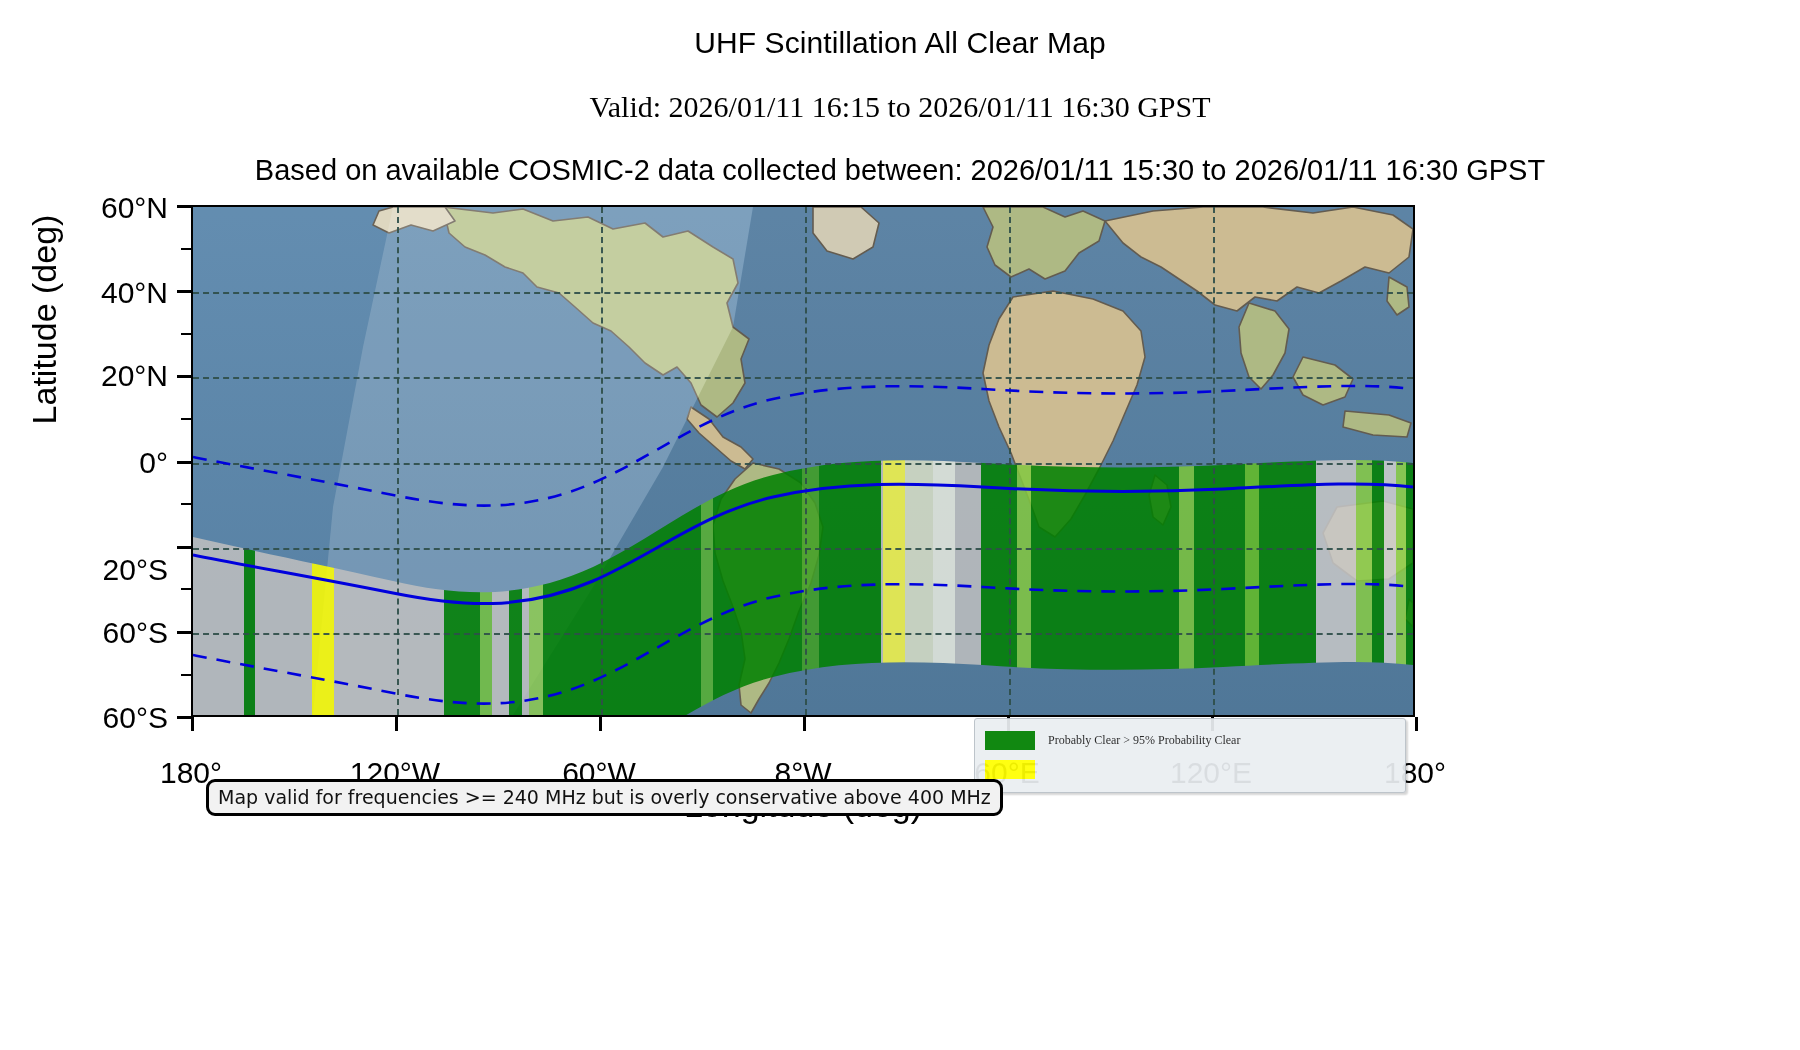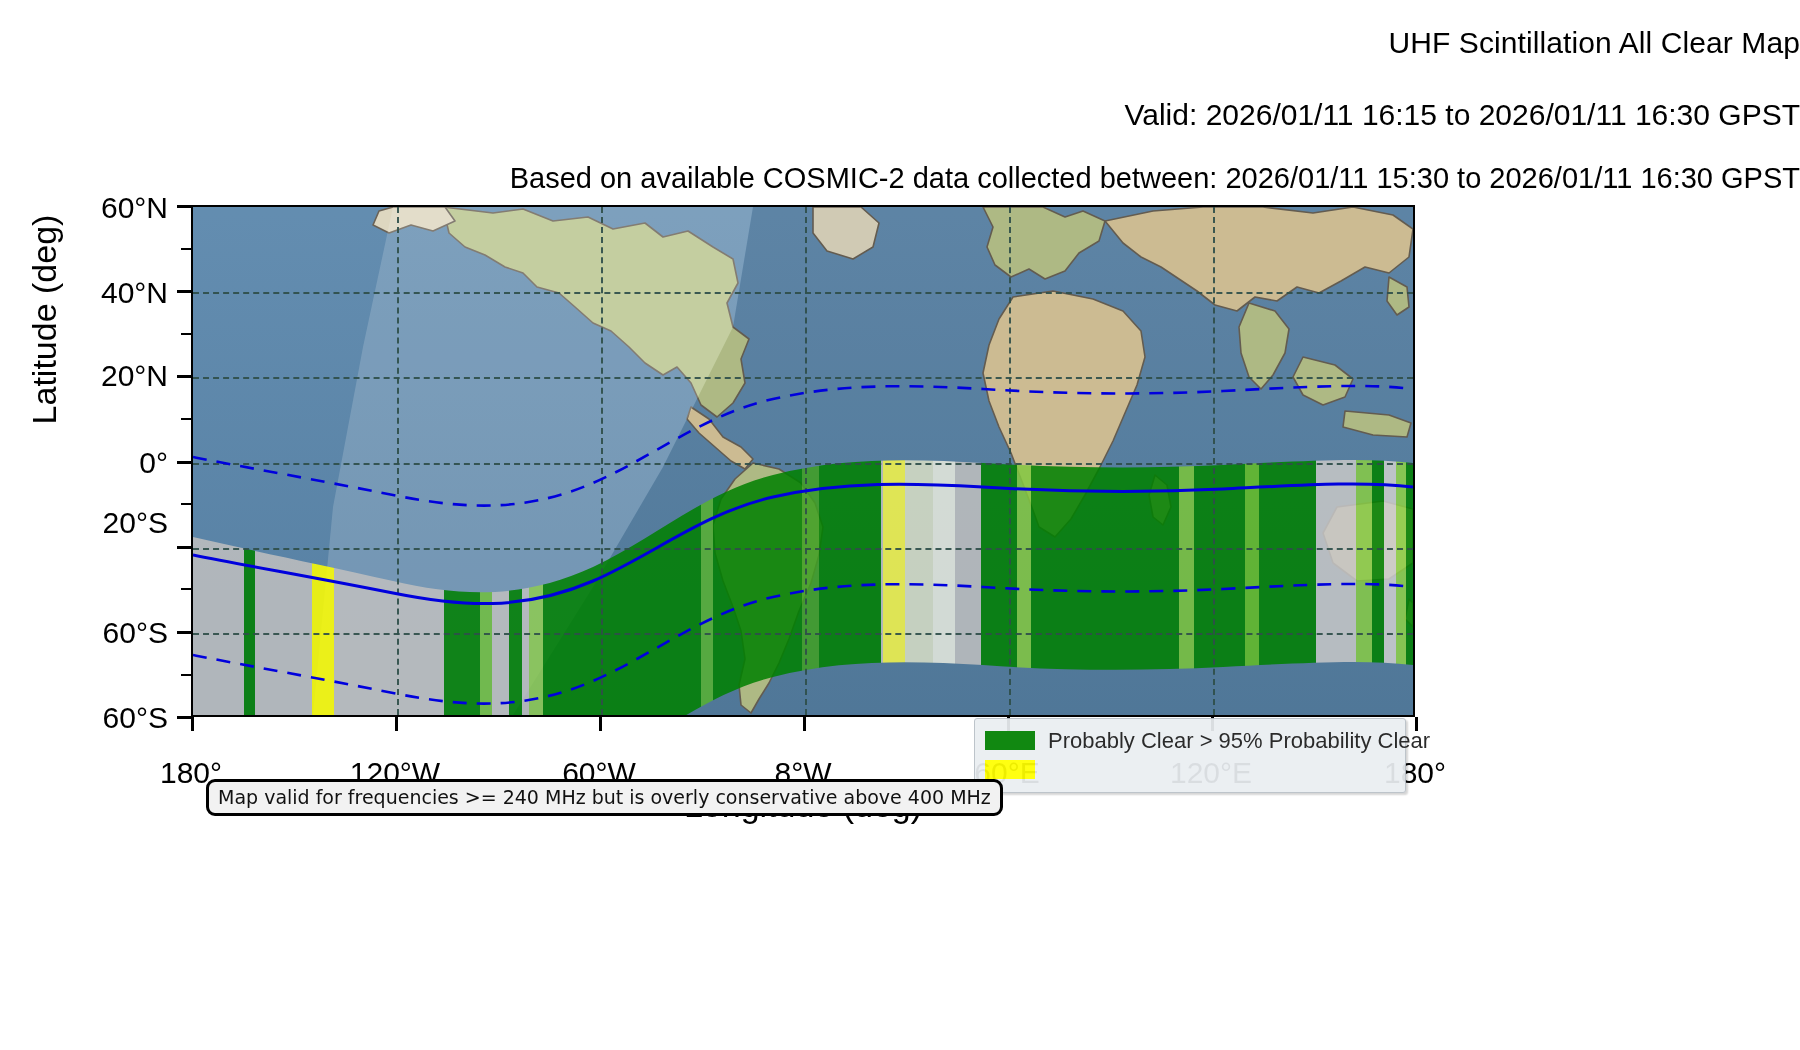--- a/index.html
+++ b/index.html
@@ -14,34 +14,34 @@
     overflow: hidden;
     position: relative;
   }
 
   
   .title-block {
     position: absolute;
     left: 0;
     top: 0;
     width: 1800px;
-    text-align: right;
+    text-align: center;
   }
   .title-main {
     font-family: "Liberation Sans", sans-serif;
     font-size: 30px;
     color: #000000;
     margin-top: 26px;
     letter-spacing: 0.1px;
   }
   .title-sub {
-    font-family: Liberation Sans, sans-serif;
+    font-family: Liberation Serif, serif;
     font-size: 30px;
     color: #000000;
-    margin-top: 38px;
+    margin-top: 30px;
   }
   .title-source {
     font-family: "Liberation Sans", sans-serif;
     font-size: 29px;
     color: #000000;
     margin-top: 30px;
   }
 
   
   #figure {
@@ -215,22 +215,22 @@
     align-items: center;
     height: 29px;
   }
   .legend-swatch {
     width: 50px;
     height: 19px;
     margin-right: 13px;
     flex: 0 0 auto;
   }
   .legend-text {
-    font-family: Liberation Sans, sans-serif;
-    font-size: 22px;
+    font-family: Liberation Serif, serif;
+    font-size: 12px;
     color: #1a1a1a;
     white-space: nowrap;
   }
 
   
   .annot {
     position: absolute;
     left: 206px;
     top: 779px;
     padding: 4px 9px 5px 9px;
@@ -256,21 +256,21 @@
 <div id="figure">
 
   <div class="axis-title-y">Latitude (deg)</div>
 
   <div class="axis-title-x">Longitude (deg)</div>
 
   <div class="ylabel-tick" style="top:191px">60°N</div>
   <div class="ylabel-tick" style="top:276px">40°N</div>
   <div class="ylabel-tick" style="top:359px">20°N</div>
   <div class="ylabel-tick" style="top:446px">0°</div>
-  <div class="ylabel-tick" style="top:506px">20°S</div>
+  <div class="ylabel-tick" style="top:553px">20°S</div>
   <div class="ylabel-tick" style="top:616px">60°S</div>
   <div class="ylabel-tick" style="top:701px">60°S</div>
 
   <div class="tick tick-y" style="top:205px"></div>
   <div class="tick tick-y minor" style="top:248px"></div>
   <div class="tick tick-y" style="top:290px"></div>
   <div class="tick tick-y minor" style="top:333px"></div>
   <div class="tick tick-y" style="top:375px"></div>
   <div class="tick tick-y minor" style="top:418px"></div>
   <div class="tick tick-y" style="top:461px"></div>

